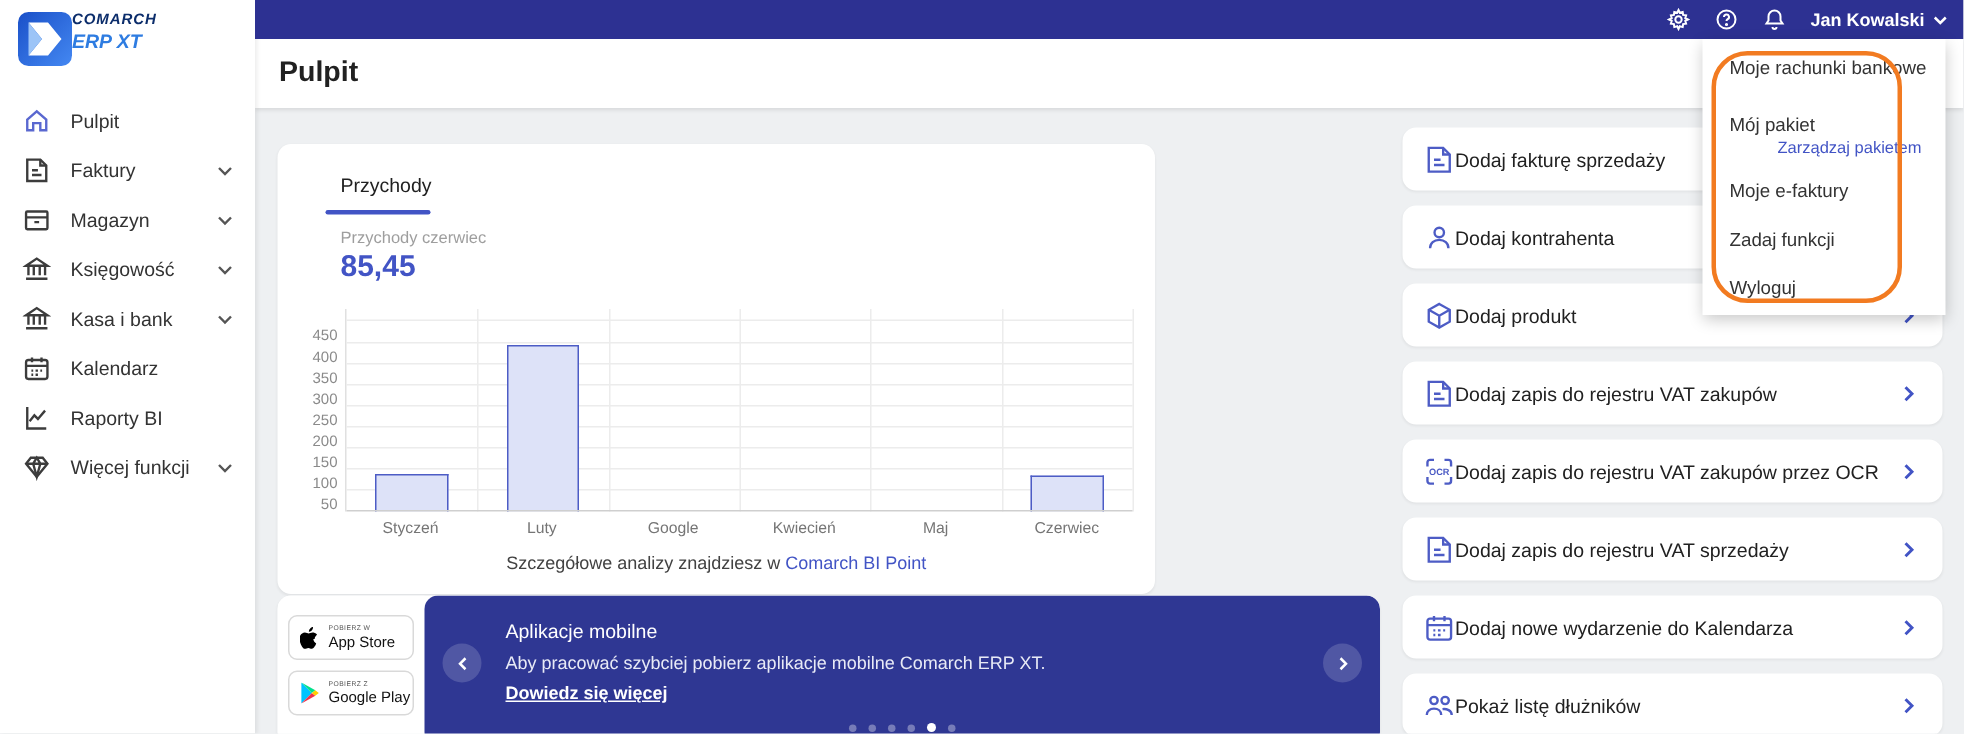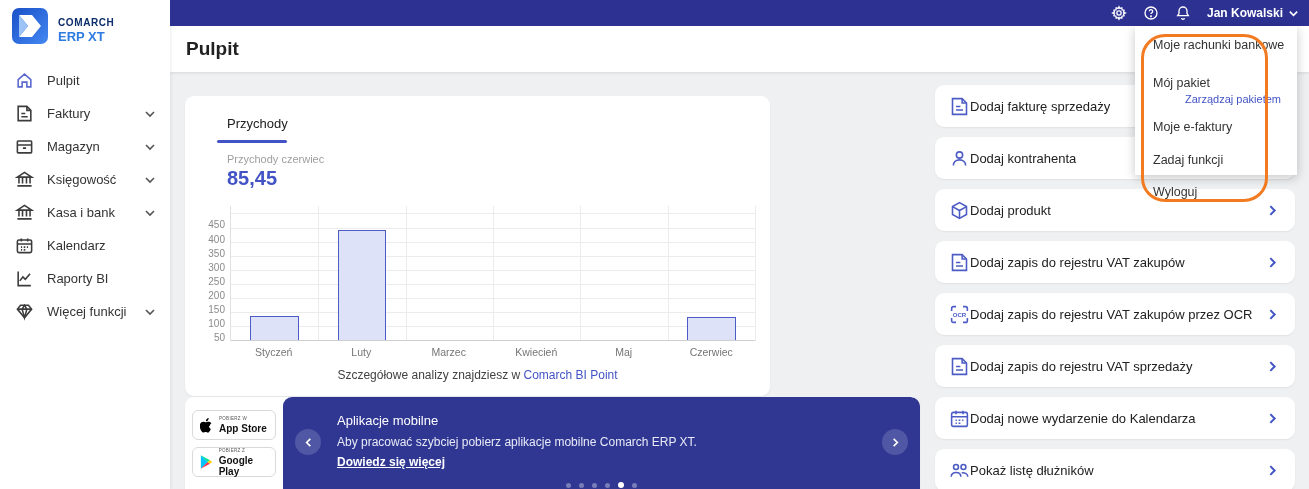--- a/index.html
+++ b/index.html
@@ -7,21 +7,21 @@
   body { font-family:"Liberation Sans", sans-serif; background:#eef0f2; position:relative; }
   :root{
     --topbar:#2d3192; --banner:#2f3793; --accent:#4254c5; --icon-indigo:#4d5cc5;
     --orange:#f27b21; --bar-fill:#dde2f8; --bar-border:#4d5cc5; --text:#222;
   }
   svg { display:block; }
 
   
   .sidebar { position:absolute; left:0; top:0; width:170px; height:489px; background:#fff;
              box-shadow:1px 0 3px rgba(0,0,0,.08); z-index:5; }
-  .logo { display:flex; align-items:flex-end; gap:10px; padding:8px 0 8px 12px; height:52px; }
+  .logo { display:flex; align-items:flex-start; padding:8px 0 8px 12px; height:52px;font-style:italic; }
   .logo-mark { width:36px; height:36px; border-radius:7px; background:linear-gradient(135deg,#1a50c8,#4488f2); position:relative; overflow:hidden; flex:0 0 auto; }
   .logo-text .company { font-size:10px; font-weight:bold; letter-spacing:.6px; color:#0c2d6b; }
   .logo-text .product { font-size:13px; font-weight:bold; color:#2e7ce1; margin-top:1px; }
   .nav { margin-top:12px; }
   .nav-item { display:flex; align-items:center; gap:13px; height:33px; padding:0 14px 0 15px; cursor:pointer; color:#3c3c3c; }
   .nav-item .nicon { width:19px; height:19px; color:#3c3c3c; flex:0 0 auto; }
   .nav-item.active .nicon { color:#5a68d0; }
   .nav-item .nlabel { font-size:13px; flex:1; color:#333; }
   .nav-item .nchev { color:#555; width:12px; height:12px; }
 
@@ -55,42 +55,42 @@
   .xlabels { position:absolute; left:45px; right:15px; top:250px; display:flex; }
   .xlabel { flex:1; text-align:center; font-size:10.5px; color:#757575; }
   .chart-footer { position:absolute; left:0; right:0; top:272px; text-align:center; font-size:12px; color:#424242; }
   .chart-footer a { color:var(--accent); text-decoration:none; cursor:pointer; }
 
   
   .banner-card { position:absolute; left:185px; top:397px; width:735px; height:100px; display:flex; overflow:hidden; }
   .badges { width:98px; background:#fff; display:flex; flex-direction:column; align-items:center; justify-content:flex-start; gap:7px; padding-top:13px; }
   .badge { width:84px; height:30px; border:1px solid #d9d9d9; border-radius:6px; background:#fff; display:flex; align-items:center; gap:6px; padding-left:7px; cursor:pointer; }
   .badge-txt .pre { font-size:4.5px; color:#555; letter-spacing:.3px; }
-  .badge-txt .name { font-size:10px; font-weight:bold; color:#111; margin-top:2px; }
+  .badge-txt .name { font-size:10px; font-weight:normal; color:#111; margin-top:2px; }
   .banner-blue { flex:1; background:var(--banner); position:relative; color:#fff; border-radius:9px; }
   .banner-text { position:absolute; left:54px; top:16px; }
   .banner-title { font-size:13px; font-weight:normal; }
   .banner-desc { font-size:12px; margin-top:7px; color:#e8eaf6; }
   .banner-link { font-size:12px; font-weight:bold; margin-top:6px; text-decoration:underline; cursor:pointer; display:inline-block; }
   .car-arrow { position:absolute; top:32px; width:26px; height:26px; border-radius:50%; background:rgba(255,255,255,.16);
                display:flex; align-items:center; justify-content:center; color:#fff; cursor:pointer; }
   .car-arrow.left { left:12px; } .car-arrow.right { right:12px; }
   .dots { position:absolute; left:0; right:0; bottom:9px; display:flex; justify-content:center; gap:8px; }
   .dot { width:5px; height:5px; border-radius:50%; background:rgba(255,255,255,.35); cursor:pointer; }
   .dot.active { background:#fff; width:6px; height:6px; margin-top:-0.5px; }
 
   
   .actions { position:absolute; left:935px; top:85px; width:360px; display:flex; flex-direction:column; gap:10px; z-index:1; }
   .action-card { height:42px; display:flex; align-items:center; gap:0; padding:0 16px 0 14px; cursor:pointer; }
   .action-icon { width:21px; height:21px; color:var(--icon-indigo); flex:0 0 auto; }
   .action-label { flex:1; font-size:13px; color:#212121; }
   .action-chev { width:13px; height:13px; color:var(--accent); }
 
   
-  .dropdown { position:absolute; left:1135px; top:26px; width:162px; height:149px; background:#fff;
+  .dropdown { position:absolute; left:1135px; top:26px; width:162px; height:184px; background:#fff;
               box-shadow:0 3px 10px rgba(0,0,0,.22); z-index:30; }
   .dd-item { position:absolute; left:18px; font-size:12.5px; color:#333; cursor:pointer; white-space:nowrap; }
   .dd-sub { position:absolute; left:18px; font-size:11px; color:var(--accent); cursor:pointer; white-space:nowrap;margin-left:32px; }
   .annotation { position:absolute; left:1141px; top:34px; width:127px; height:168px; border:3.5px solid var(--orange);
                 border-radius:24px; z-index:40; pointer-events:none; }
 </style>
 </head>
 <body>
 
 <aside class="sidebar">
@@ -286,21 +286,21 @@
         <div class="gridline-v" style="left: 100%;"></div>
         <div class="bar" title="Styczeń: 88" style="left: 3.66667%; width: 9.33333%; height: 18.3333%;"></div>
         <div class="bar" title="Luty: 395" style="left: 20.3333%; width: 9.33333%; height: 82.2917%;"></div>
         <div class="bar" title="Czerwiec: 85.45" style="left: 87%; width: 9.33333%; height: 17.8021%;"></div>
         <div class="baseline"></div>
       </div>
   </div>
   <div class="xlabels">
       <span class="xlabel">Styczeń</span>
       <span class="xlabel">Luty</span>
-      <span class="xlabel">Marzec</span>
+      <span class="xlabel">Google</span>
       <span class="xlabel">Kwiecień</span>
       <span class="xlabel">Maj</span>
       <span class="xlabel">Czerwiec</span>
     </div>
   <div class="chart-footer">
     <span>Szczegółowe analizy znajdziesz w</span>
     <a>Comarch BI Point</a>
   </div>
 </section>
 

